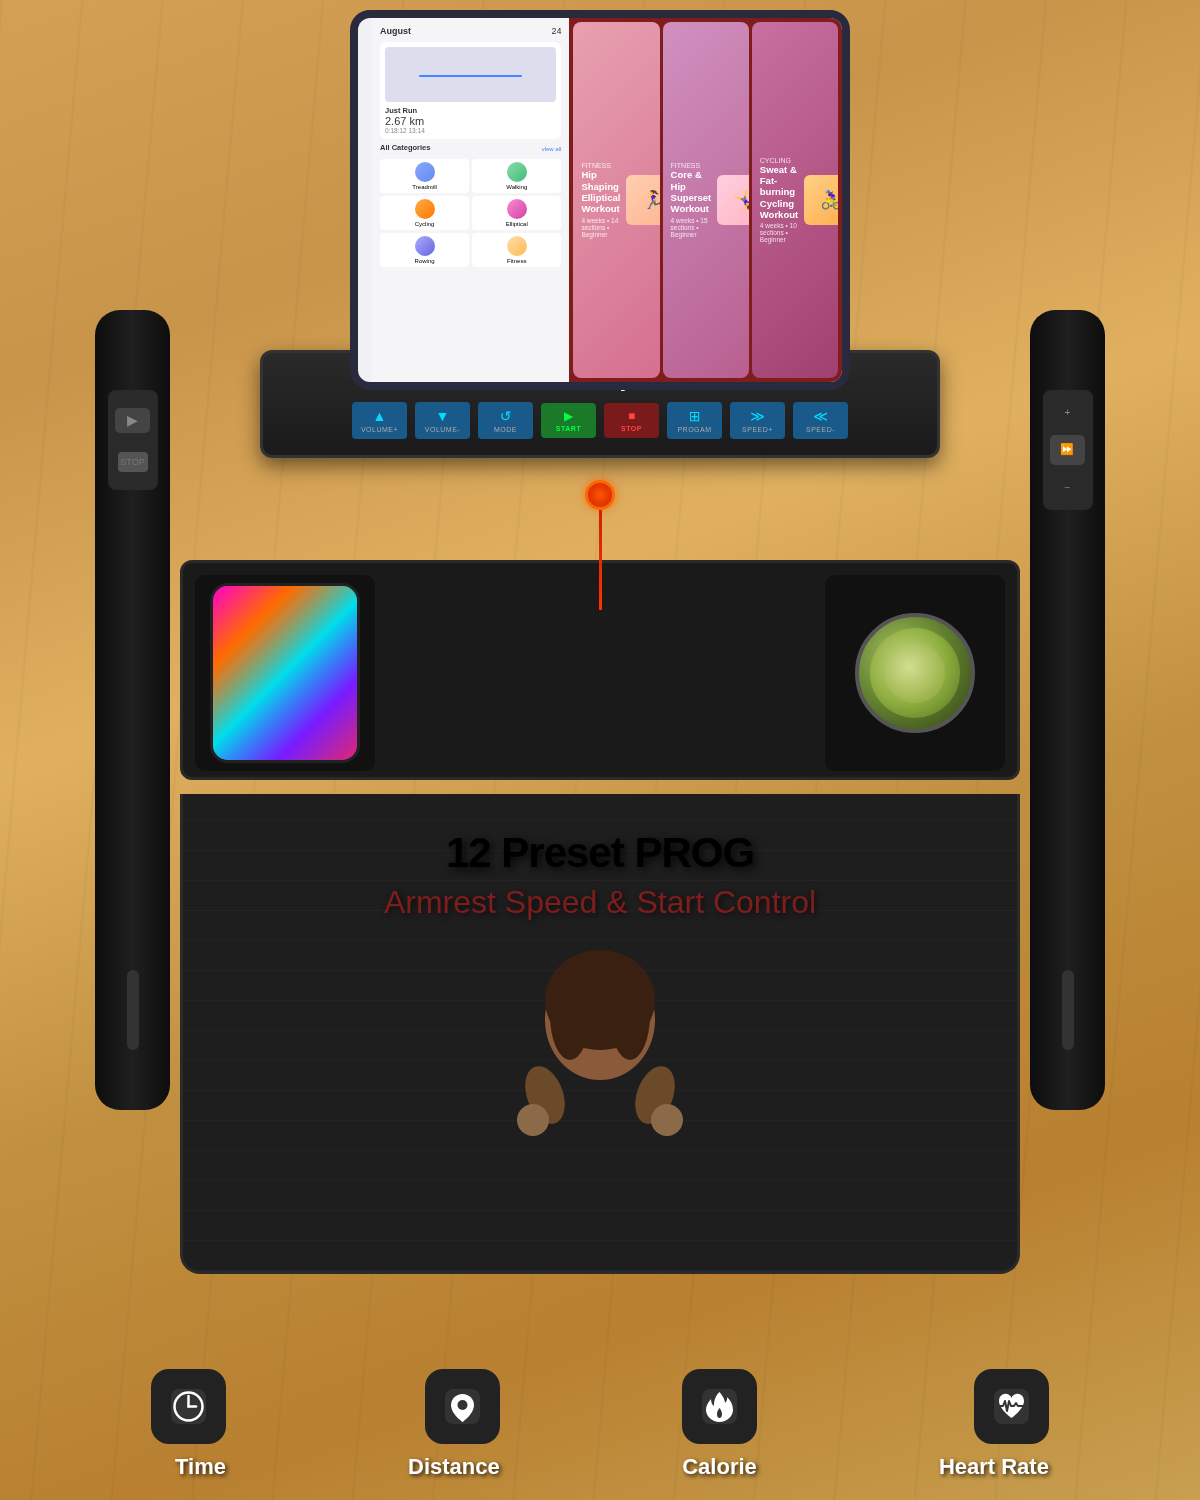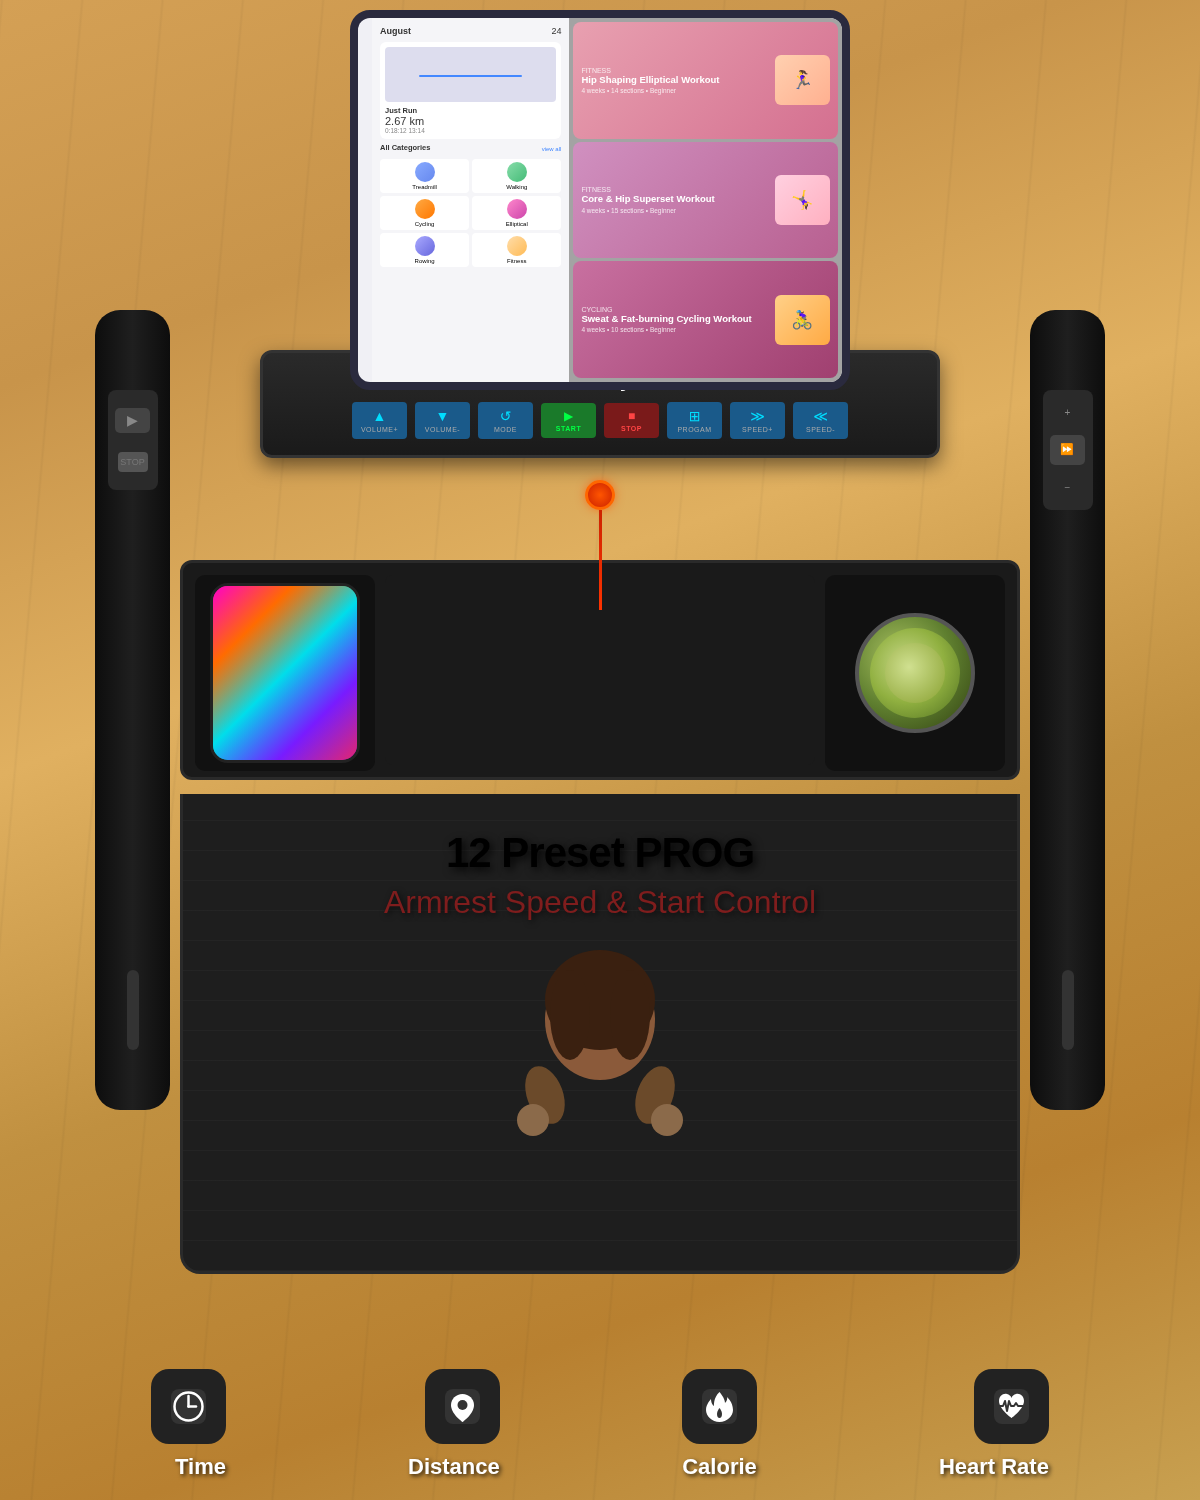--- a/index.html
+++ b/index.html
@@ -171,23 +171,23 @@
     .tablet-cat-icon {
       width: 20px;
       height: 20px;
       background: linear-gradient(135deg, #88aaff, #6688ee);
       border-radius: 50%;
       margin: 0 auto 2px;
     }
 
     .tablet-right {
       width: 58%;
-      background: #a3a3a3;
-      display: flex;
-      flex-direction: column;
+      background: #7f1d1d;
+      display: flex;
+      flex-direction: row;
       gap: 3px;
       padding: 4px;
     }
 
     .workout-card {
       flex: 1;
       border-radius: 8px;
       padding: 6px 8px;
       display: flex;
       align-items: center;

